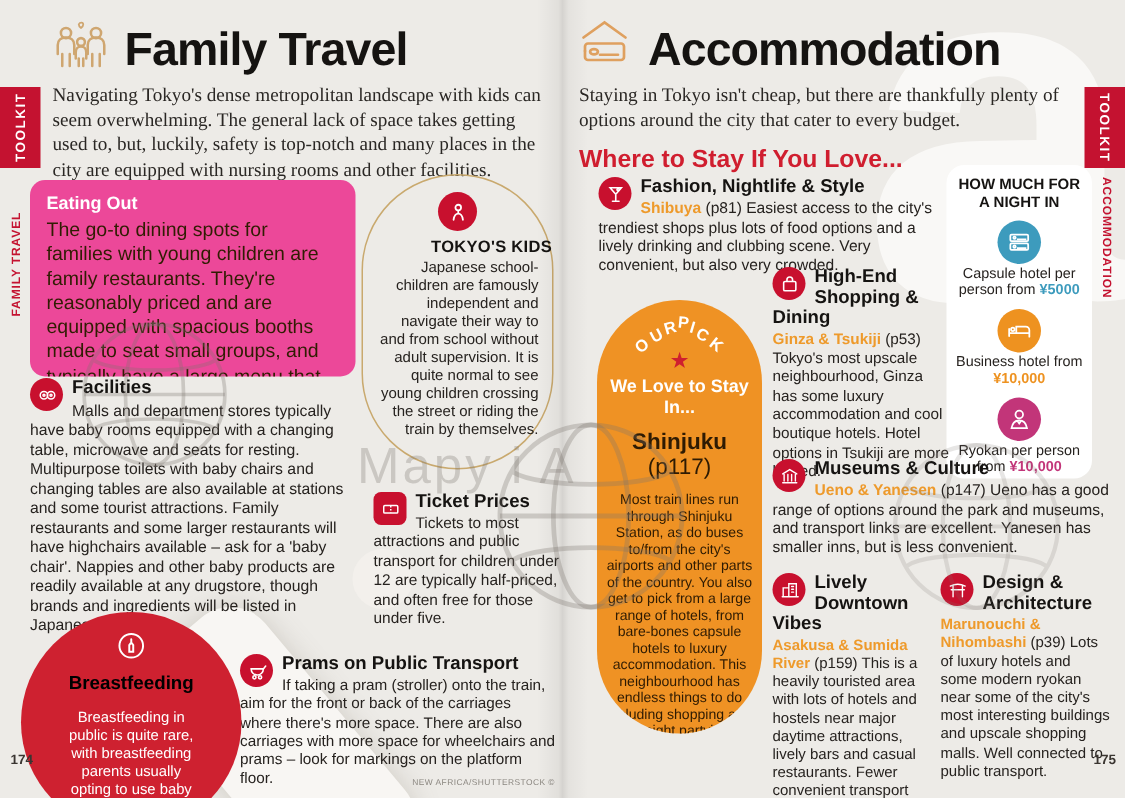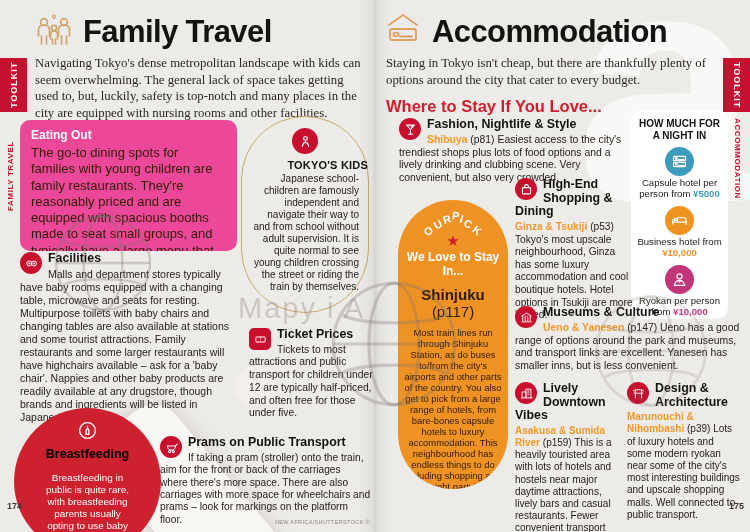--- a/index.html
+++ b/index.html
@@ -92,21 +92,21 @@
        text-align:center;padding:9px 6px 0 6px;z-index:2;overflow:hidden;}
   .arc{color:#fff;font-weight:bold;font-size:11px;letter-spacing:1px;height:24px;}
   .pick .star{color:#cf1f2f;font-size:15px;line-height:1;}
   .pick h4{margin:3px 0 2px 0;font-size:12px;line-height:1.15;color:#fff;}
   .pick .pick-place{font-size:15px;color:#2e1b03;margin:7px;}
   .pick .pick-place .pl{font-weight:bold;}
   .pick p.body{margin:1px 0 0 0;font-size:9.4px;line-height:1.17;color:#2e1b03;}
 
   
   .wm{z-index:10;pointer-events:none;color:rgba(122,116,108,0.30);}
-  .wm-text{font-size:29px;letter-spacing:2px;font-weight:normal;}
+  .wm-text{font-size:34px;letter-spacing:2px;font-weight:normal;}
   .globe svg{width:100%;height:100%;}
 </style>
 </head>
 <body>
 
 <div class="spread">
 
   <div>
 
     <div class="abs tab vert-up" style="left:0;top:58px;width:27px;height:54px;">

